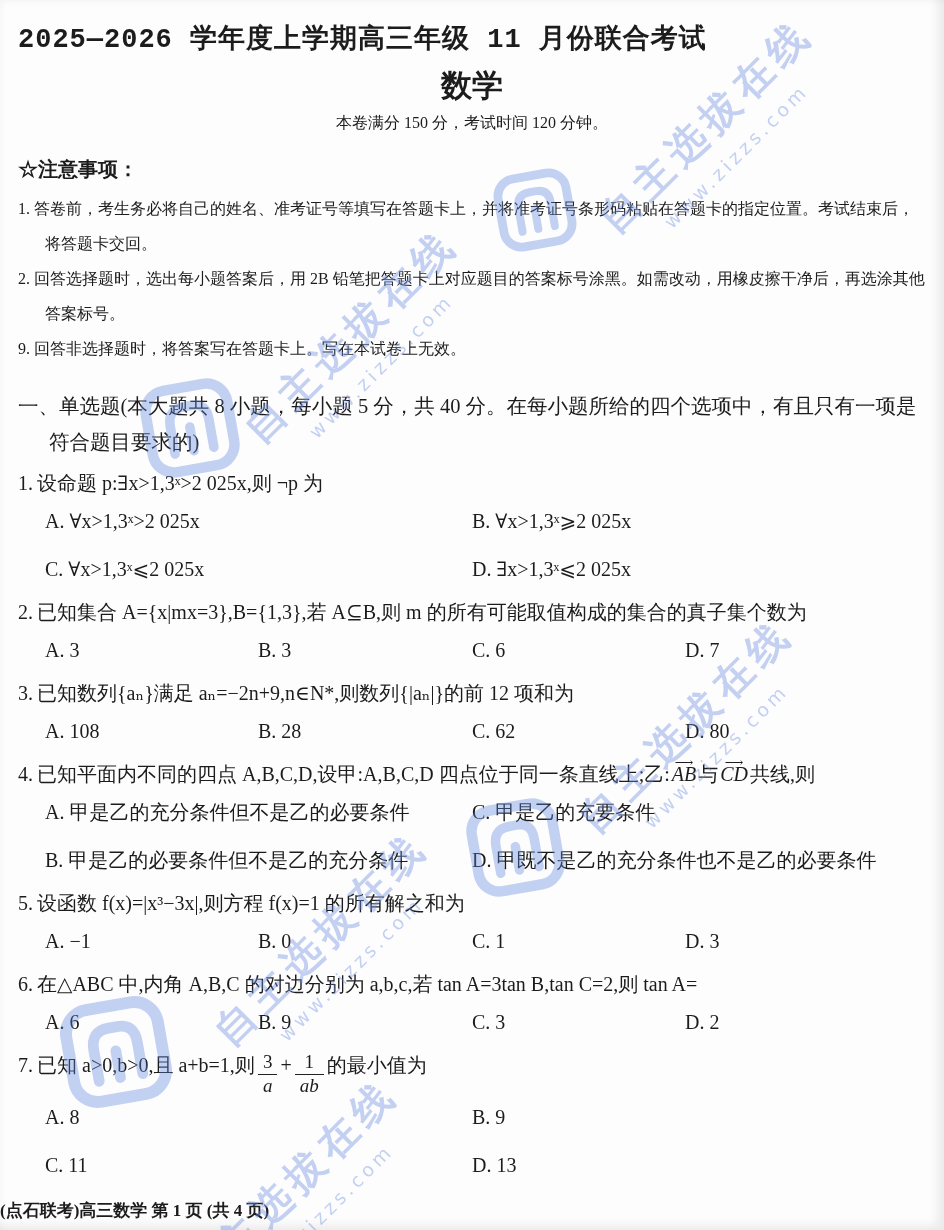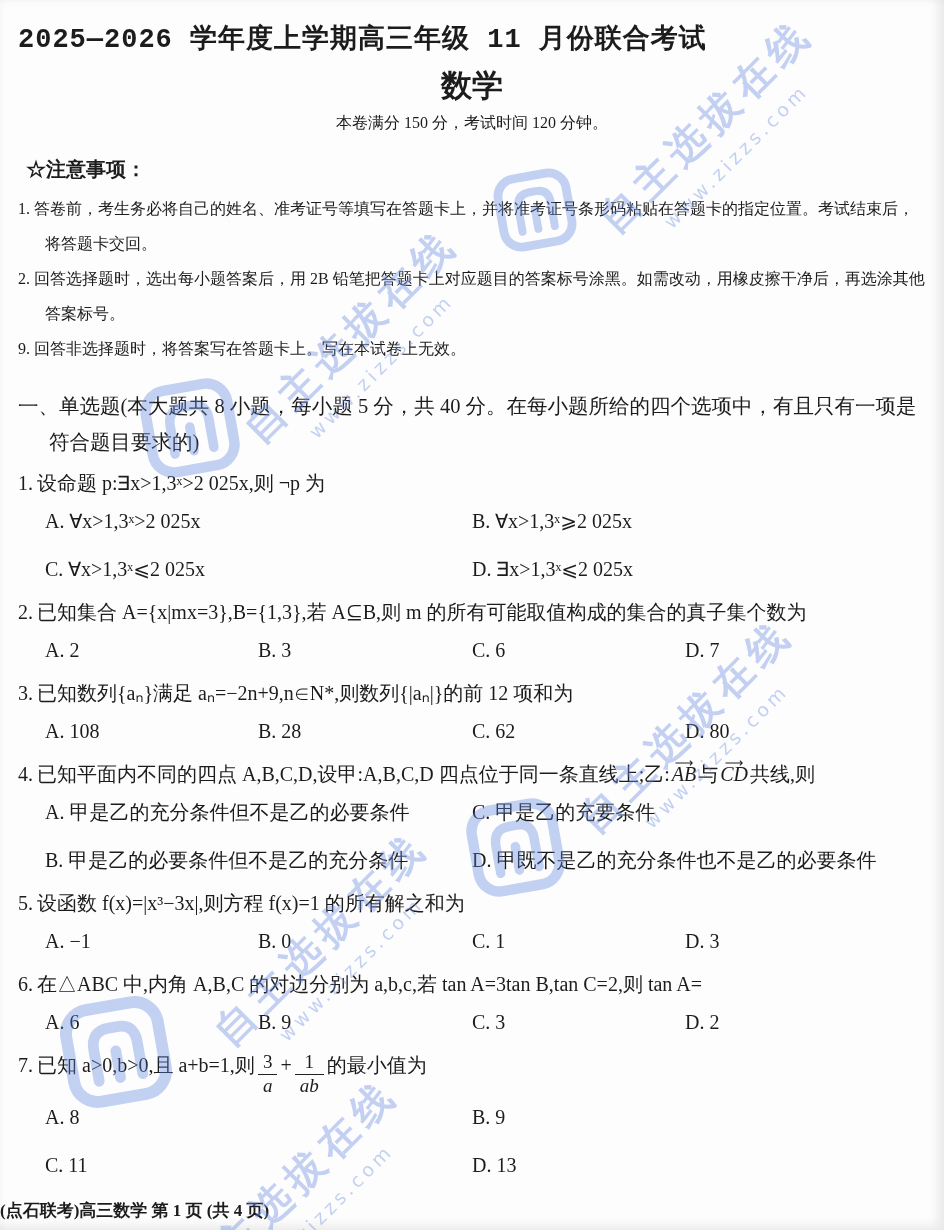--- a/index.html
+++ b/index.html
@@ -13,27 +13,27 @@
     font-family:"Liberation Serif","DejaVu Serif",serif;
     color:#1c1c1c;
     box-shadow: inset -7px -5px 10px rgba(0,0,0,0.07), inset 2px 2px 6px rgba(0,0,0,0.03);
   }
   .content { position:relative; z-index:1; padding:14px 18px 0 18px; }
 
   .title { font-size:27px; font-weight:bold; text-align:left; margin:6px 0 0; letter-spacing:1px;font-family:Liberation Mono, monospace; }
   .subject { font-size:31px; font-weight:bold; text-align:center; margin:9px 0 4px; }
   .info { font-size:16px; text-align:center; margin:6px 0 22px; }
 
-  .notice-head { font-size:20px; font-weight:bold; margin:14px 8px 8px; }
+  .notice-head { font-size:20px; font-weight:bold; margin:14px 0 8px; }
   .note { font-size:16px; line-height:35px; padding-left:27px; text-indent:-27px; margin:0; }
 
   .section-head { font-size:20.5px; font-weight:normal; line-height:36px;
                   padding-left:31px; text-indent:-31px; margin:22px 0 6px; }
 
-  .question { margin:0 0 6px 0;font-family:Liberation Serif, serif; }
+  .question { margin:0 0 6px 0; }
   .stem { font-size:20px; line-height:35px; padding-left:27px; text-indent:-27px; margin:4px 0 2px; }
   .qnum { margin-right:4px; }
 
   .options { margin:2px 0 8px 27px; font-size:20px; }
   .options.cols4 { display:grid; grid-template-columns:213px 214px 213px 1fr; row-gap:2px; }
   .options.cols2 { display:grid; grid-template-columns:427px 1fr; row-gap:12px; }
   .opt { line-height:36px; }
 
   .vec { font-style:italic; position:relative; display:inline-block; text-indent:0; margin:0 2px; }
   .vec::after { content:"⟶"; position:absolute; left:50%; transform:translateX(-50%);
@@ -82,21 +82,21 @@
         <span class="opt">A. ∀x&gt;1,3ˣ&gt;2 025x</span>
         <span class="opt">B. ∀x&gt;1,3ˣ⩾2 025x</span>
         <span class="opt">C. ∀x&gt;1,3ˣ⩽2 025x</span>
         <span class="opt">D. ∃x&gt;1,3ˣ⩽2 025x</span>
       </div>
     </div>
 
     <div class="question">
       <p class="stem"><span class="qnum">2.</span><span>已知集合 A={x|mx=3},B={1,3},若 A⊆B,则 m 的所有可能取值构成的集合的真子集个数为</span></p>
       <div class="options cols4">
-        <span class="opt">A. 2</span>
+        <span class="opt">A. 3</span>
         <span class="opt">B. 3</span>
         <span class="opt">C. 6</span>
         <span class="opt">D. 7</span>
       </div>
     </div>
 
     <div class="question">
       <p class="stem"><span class="qnum">3.</span><span>已知数列{aₙ}满足 aₙ=−2n+9,n∈N*,则数列{|aₙ|}的前 12 项和为</span></p>
       <div class="options cols4">
         <span class="opt">A. 108</span>

